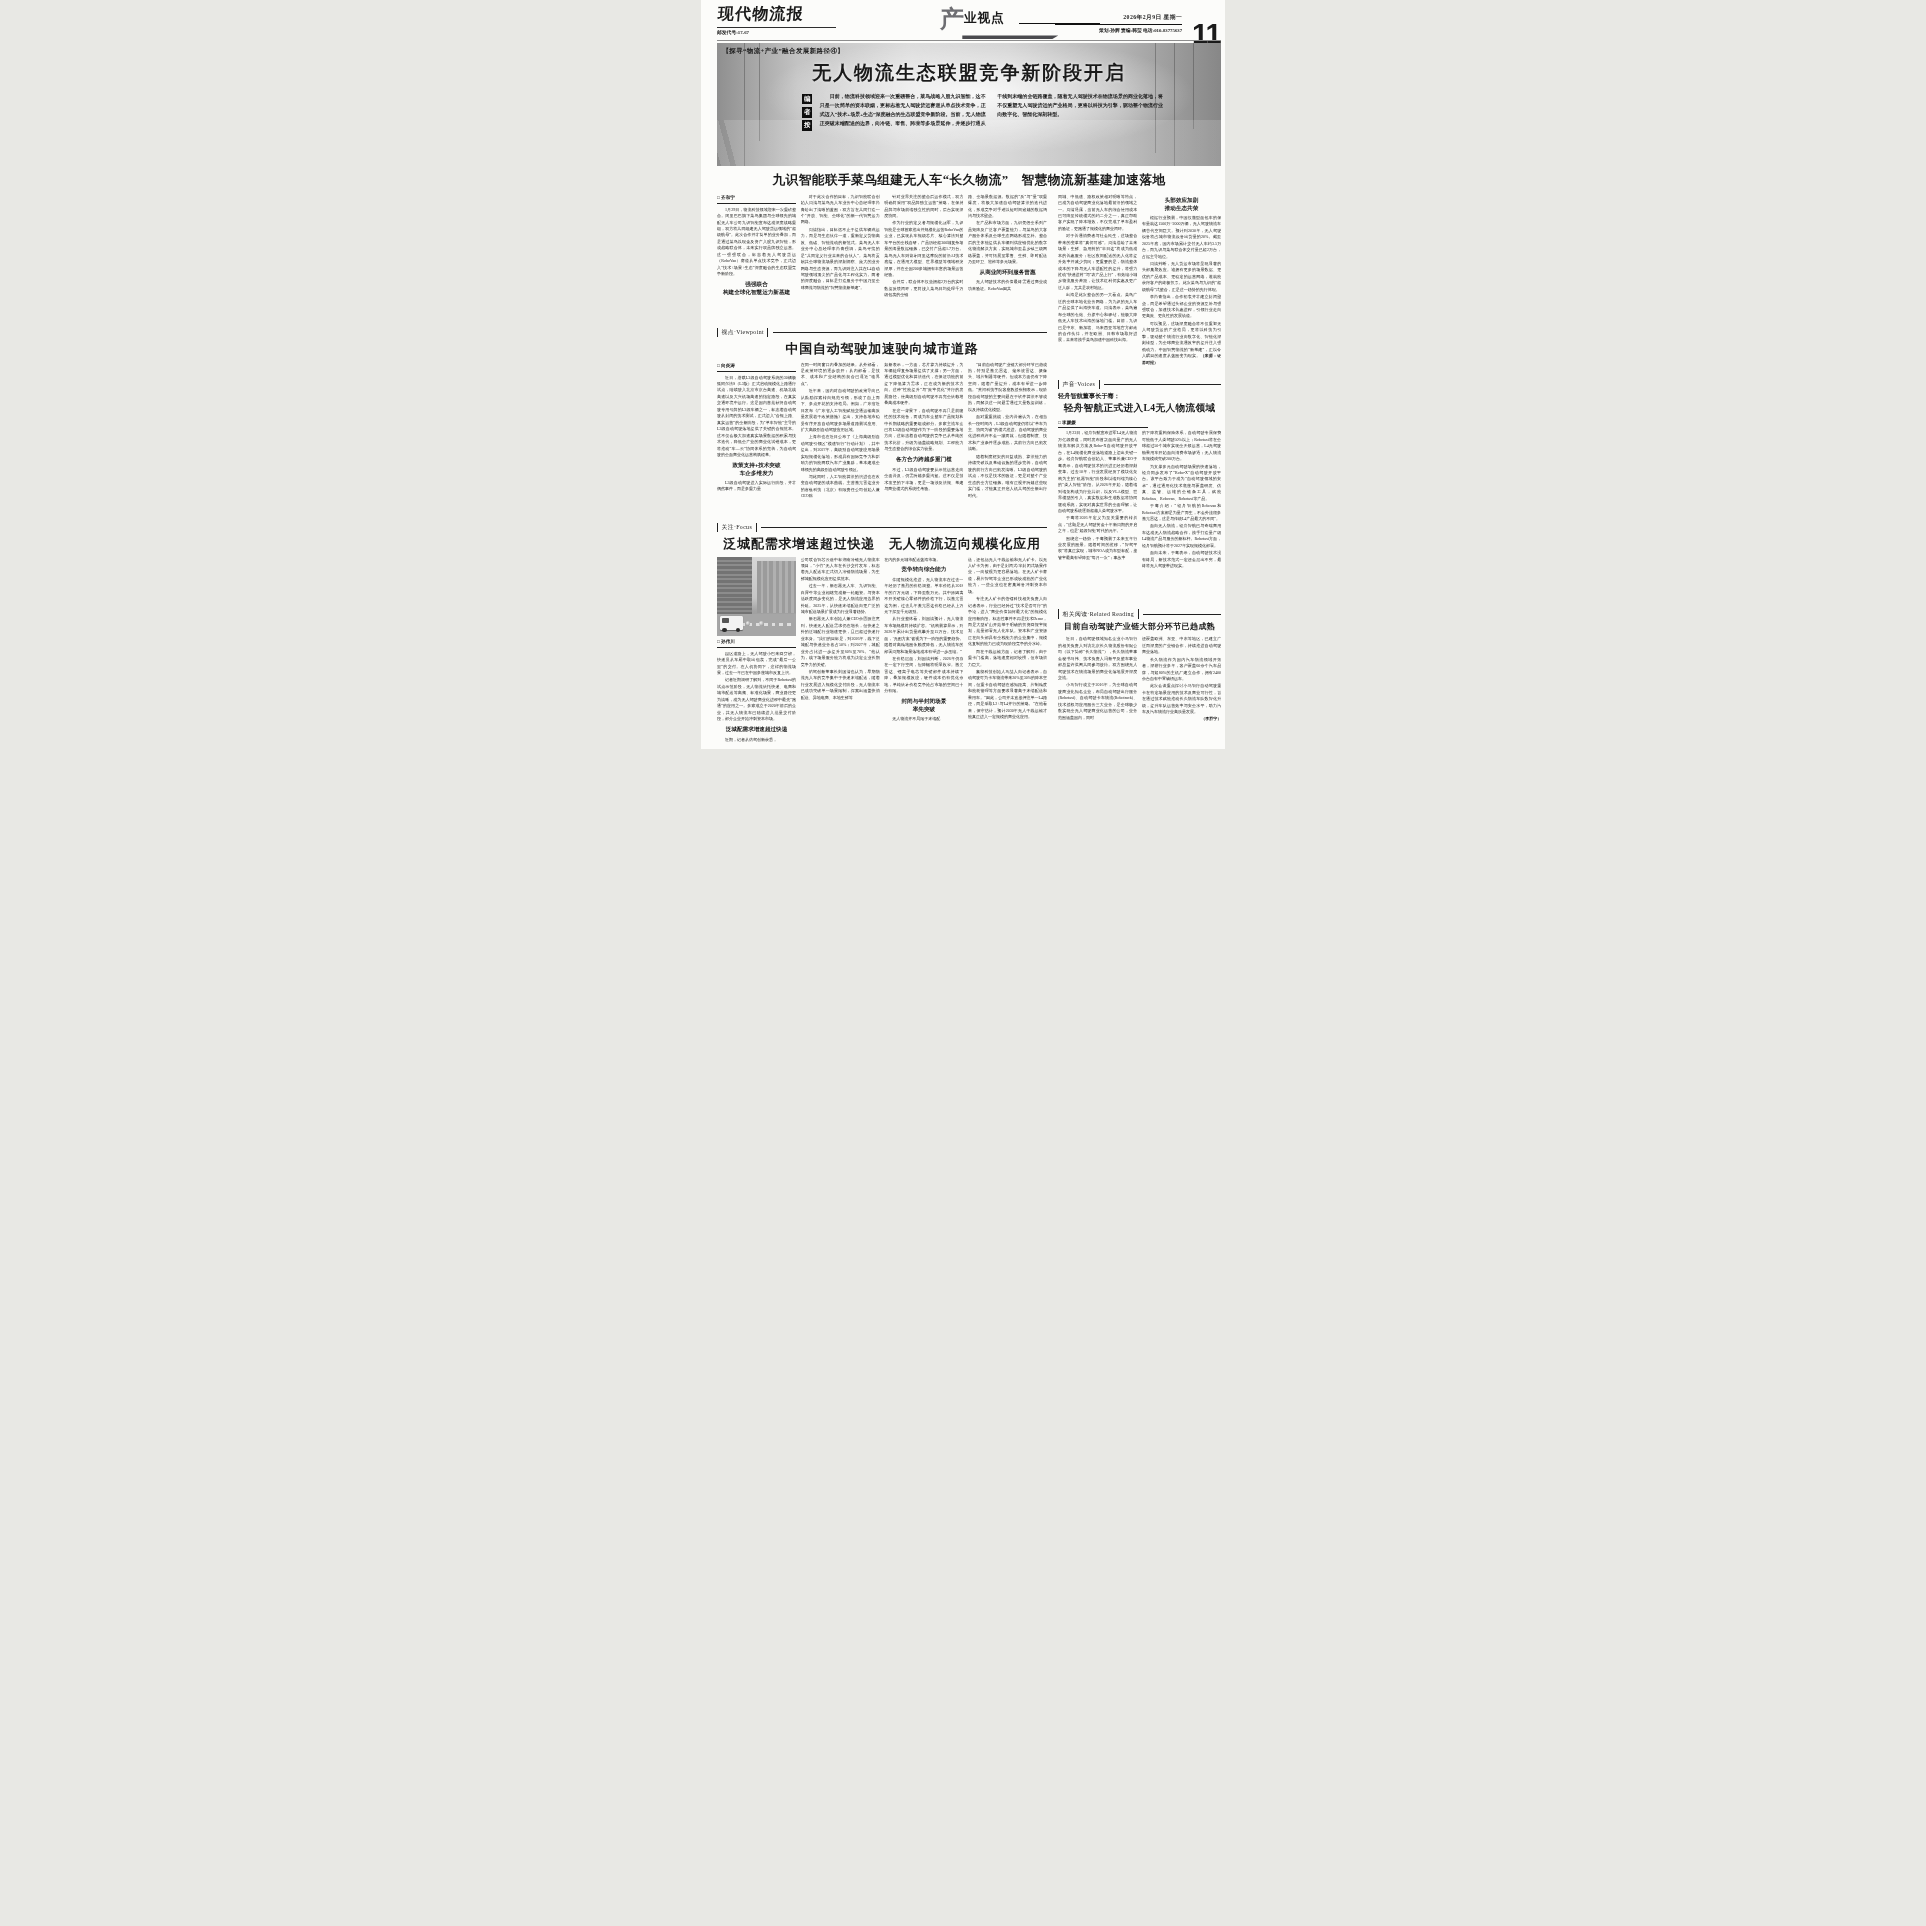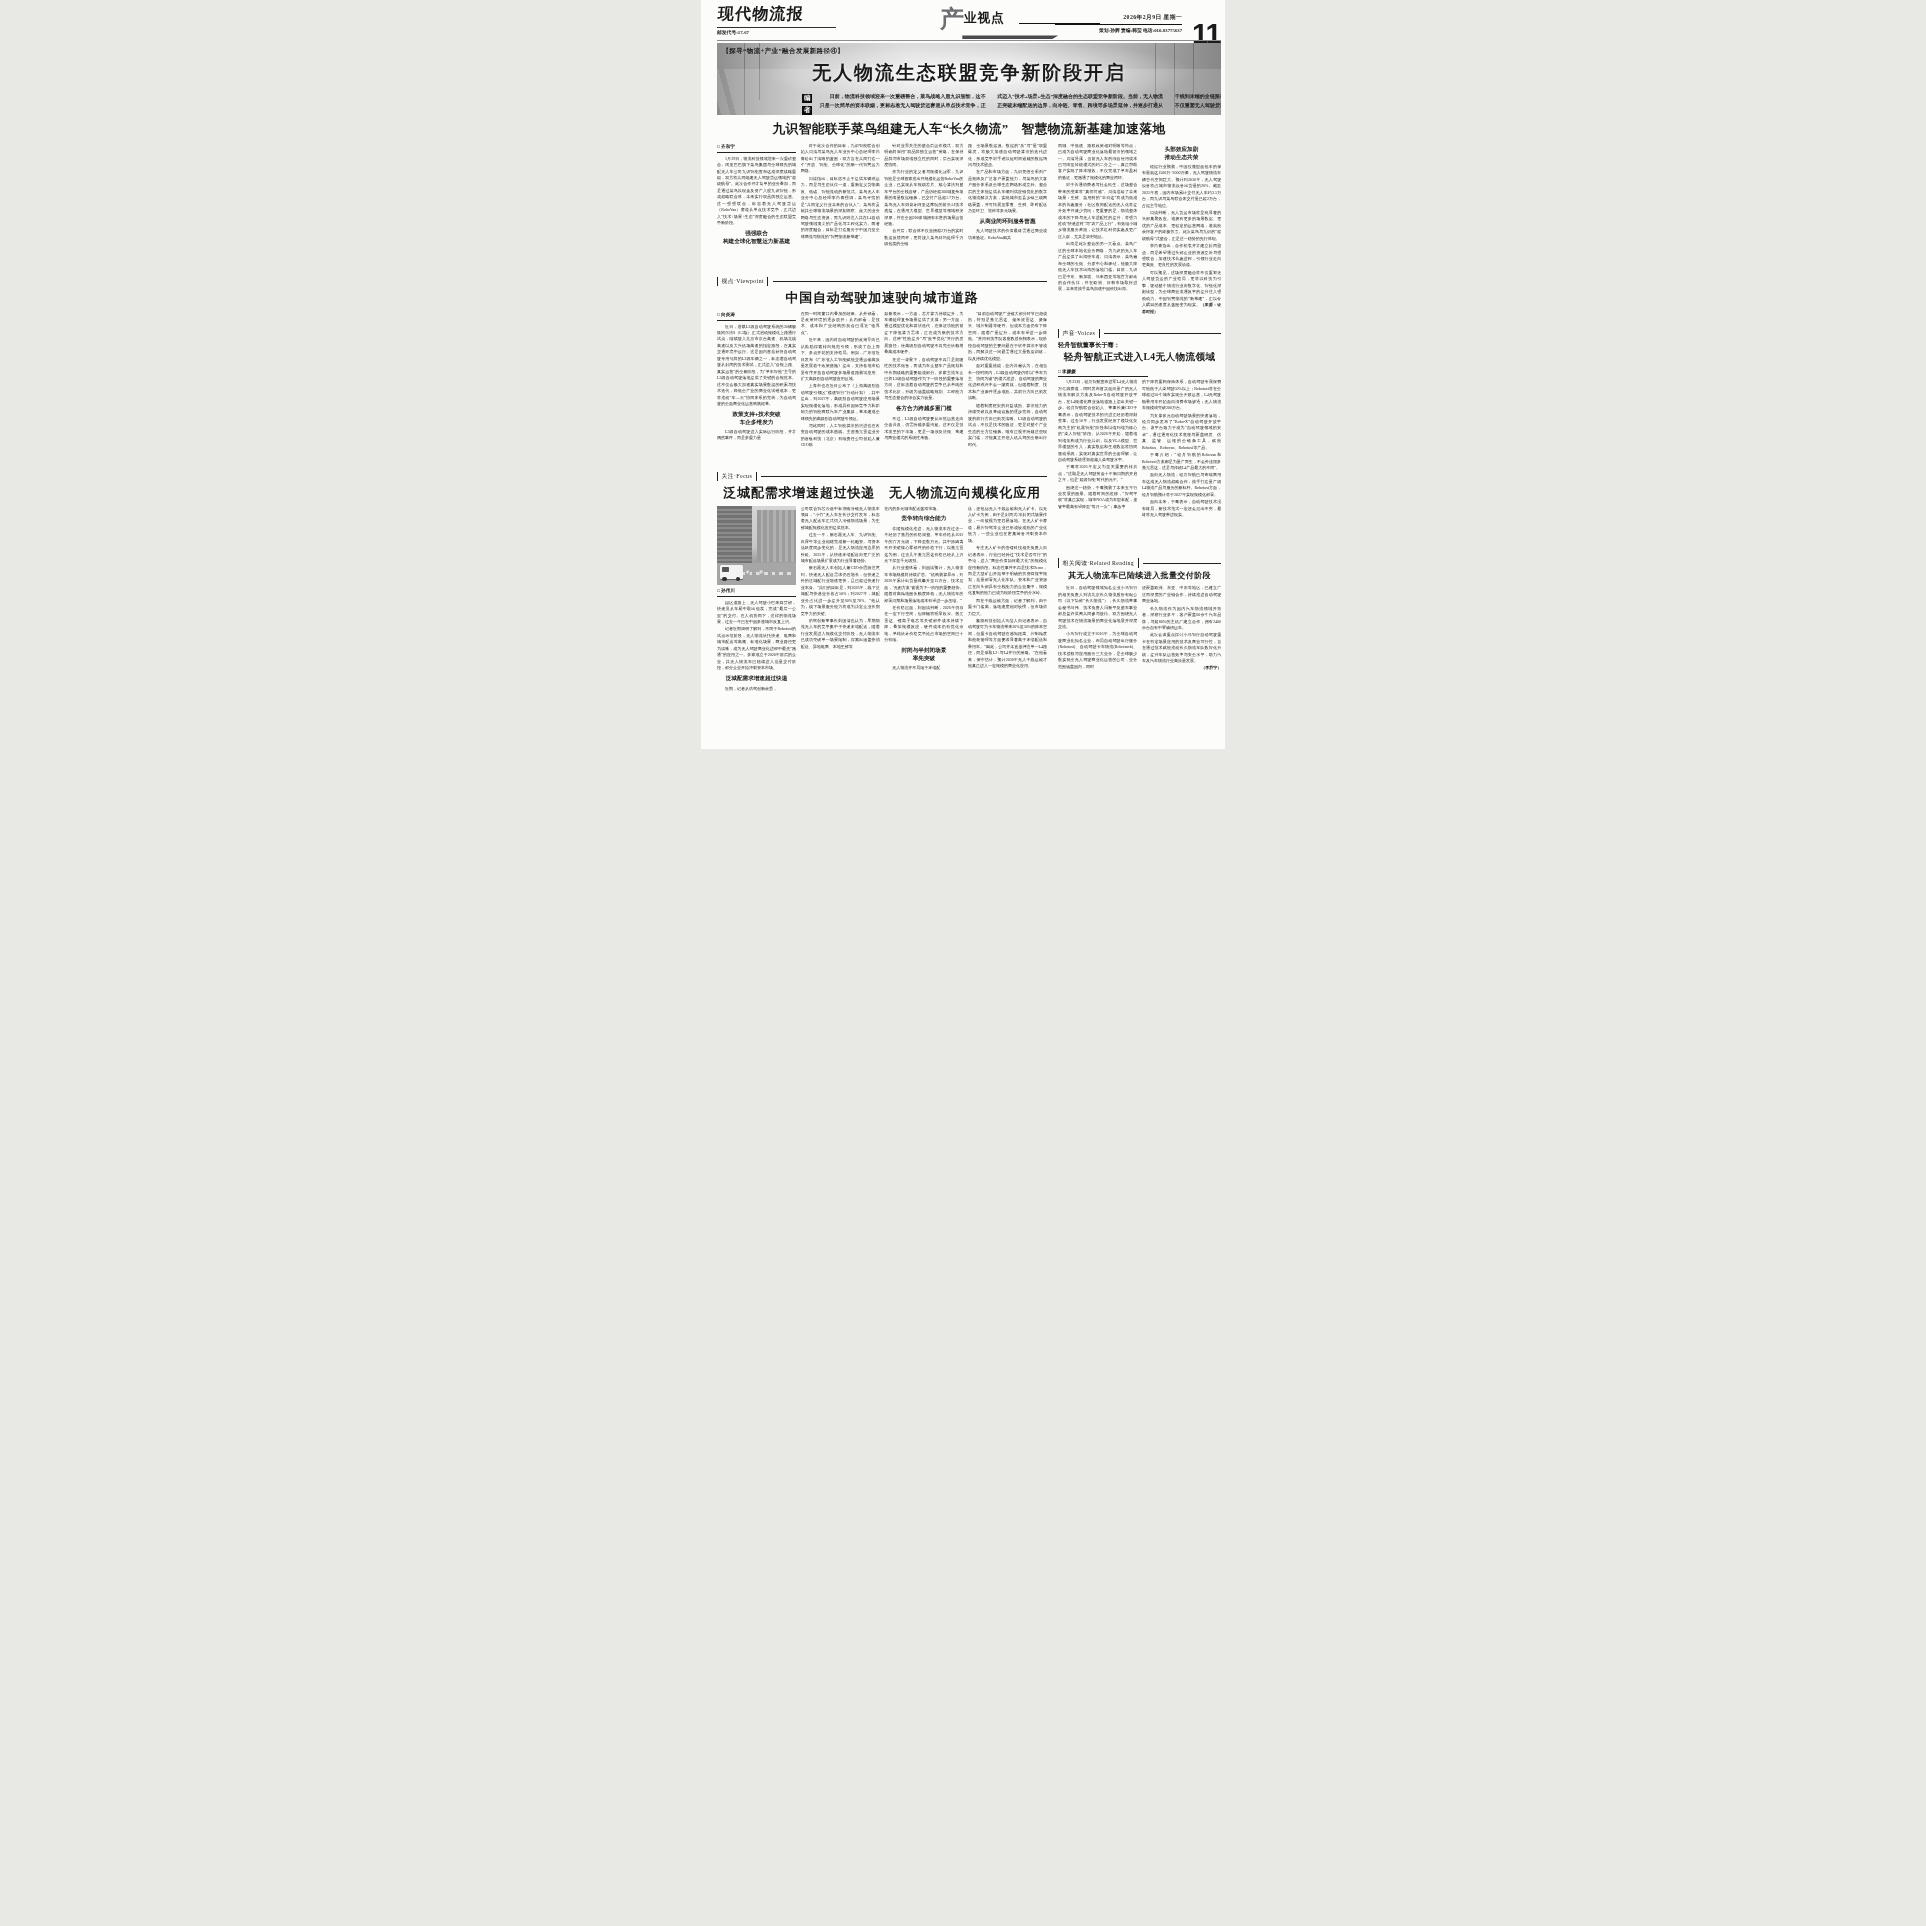--- a/index.html
+++ b/index.html
@@ -20,21 +20,21 @@
             clip-path:polygon(0 0,100% 0,93% 100%,0 100%);}
   .head-right{position:absolute;right:39px;top:9.2px;text-align:right;width:127px;}
   .date{font-size:5.8px;font-weight:bold;letter-spacing:0.4px;}
   .date-rule{height:0.8px;background:#111;margin:1.9px 0 1.9px;}
   .staff{font-size:4.8px;font-weight:bold;}
   .pageno{position:absolute;right:0.8px;top:16px;font-size:29px;line-height:1;font-weight:800;
           font-family:"Liberation Sans",sans-serif;letter-spacing:-1.2px;}
   .header-bottom{position:absolute;left:0;right:0;bottom:0;height:1.2px;background:#8d8d8d;}
 
   
-  .hero{position:relative;height:72px;margin-top:1.9px;overflow:hidden;
+  .hero{position:relative;height:123px;margin-top:1.9px;overflow:hidden;
     background:
       radial-gradient(ellipse at 52% 42%, rgba(255,255,255,.88), rgba(255,255,255,0) 58%),
       linear-gradient(90deg,#8f8f8f,#c3c3c3 16%,#dadada 38%,#d0d0d0 58%,#b3b3b3 80%,#878787);}
   .pyl{position:absolute;top:0;width:0.8px;background:rgba(60,60,60,.38);}
   .hero-streak{position:absolute;left:0;right:0;bottom:0;height:46px;
       background:linear-gradient(75deg, rgba(120,120,120,.28) 0 3.9px, rgba(255,255,255,.25) 3.9px 13px,
       rgba(140,140,140,.22) 13px 18.5px, rgba(255,255,255,.3) 18.5px 35px);opacity:.5;}
   .series{position:absolute;left:5.4px;top:4.6px;font-size:6.5px;font-weight:900;letter-spacing:0.4px;}
   .hero-title{position:absolute;top:17.7px;left:0;width:100%;text-align:center;font-size:19px;font-weight:900;
       letter-spacing:1.9px;text-shadow:0 0 3.9px rgba(255,255,255,.75);}
@@ -284,21 +284,21 @@
               <p>于骞介绍：“轻舟智航的Robovan和Robotaxi方案都是为量产而生，不会外挂很多激光雷达，这是与传统L4产品最大的不同”。</p>
               <p>面向无人物流，轻舟智航已与奇瑞商用车达成无人物流战略合作，携手打造量产级L4物流产品与服务的新标杆。Robotaxi方面，轻舟智航预计将于2027年实现规模化部署。</p>
               <p>面向未来，于骞表示，自动驾驶技术没有终局，新技术范式一定还会层出不穷，最终将无人驾驶带进现实。</p>
             </div>
           </div>
 
       <div class="sec-label">
         <span class="txt">相关阅读·Related Reading</span>
         <span class="rule"></span>
       </div>
-      <h2 class="related-headline">其无人物流车已陆续进入批量交付阶段</h2>
+      <h2 class="related-headline">目前自动驾驶产业链大部分环节已趋成熟</h2>
       <div class="cols related-cols">
             <div class="col">
               <p>近日，自动驾驶领域知名企业小马智行的相关负责人到访北京长久物流股份有限公司（以下简称“长久物流”），长久物流董事会秘书马伟、技术负责人冯新平及整车事业部总监许洪阁共同参与接待。双方围绕无人驾驶技术在物流场景的商业化落地展开深度交流。</p>
               <p>小马智行成立于2016年，为全球自动驾驶商业化知名企业，布局自动驾驶出行服务(Robotaxi)、自动驾驶卡车物流(Robotruck)、技术授权与应用服务三大业务，是全球极少数实现全无人驾驶商业化运营的公司，业务范围涵盖国内，同时</p>
             </div>
             <div class="col">
               <p class="ni">还覆盖欧洲、东亚、中东等地区，已建立广泛而深度的产业链合作，持续推进自动驾驶商业落地。</p>
               <p>长久物流作为国内汽车物流领域开拓者，深耕行业多年，客户覆盖60余个汽车品牌，与超80%的主机厂建立合作，拥有2400余台自有中置轴轿运车。</p>
               <p>此次会谈重点探讨小马智行自动驾驶重卡在特定场景应用的技术及商业可行性，旨在通过技术赋能推动长久物流车队数智化升级，提升车队运营效率与安全水平，助力汽车及汽车物流行业高质量发展。</p>
               <p class="sign">（李乔宇）</p>

